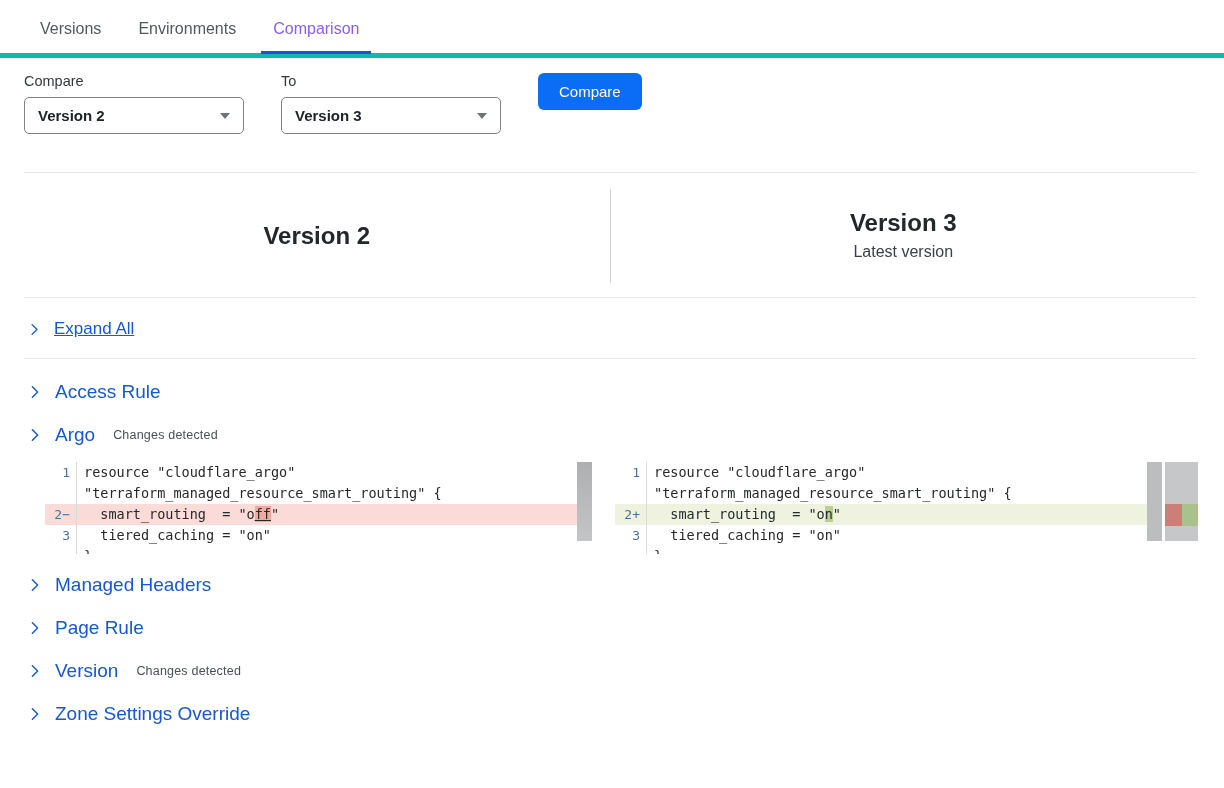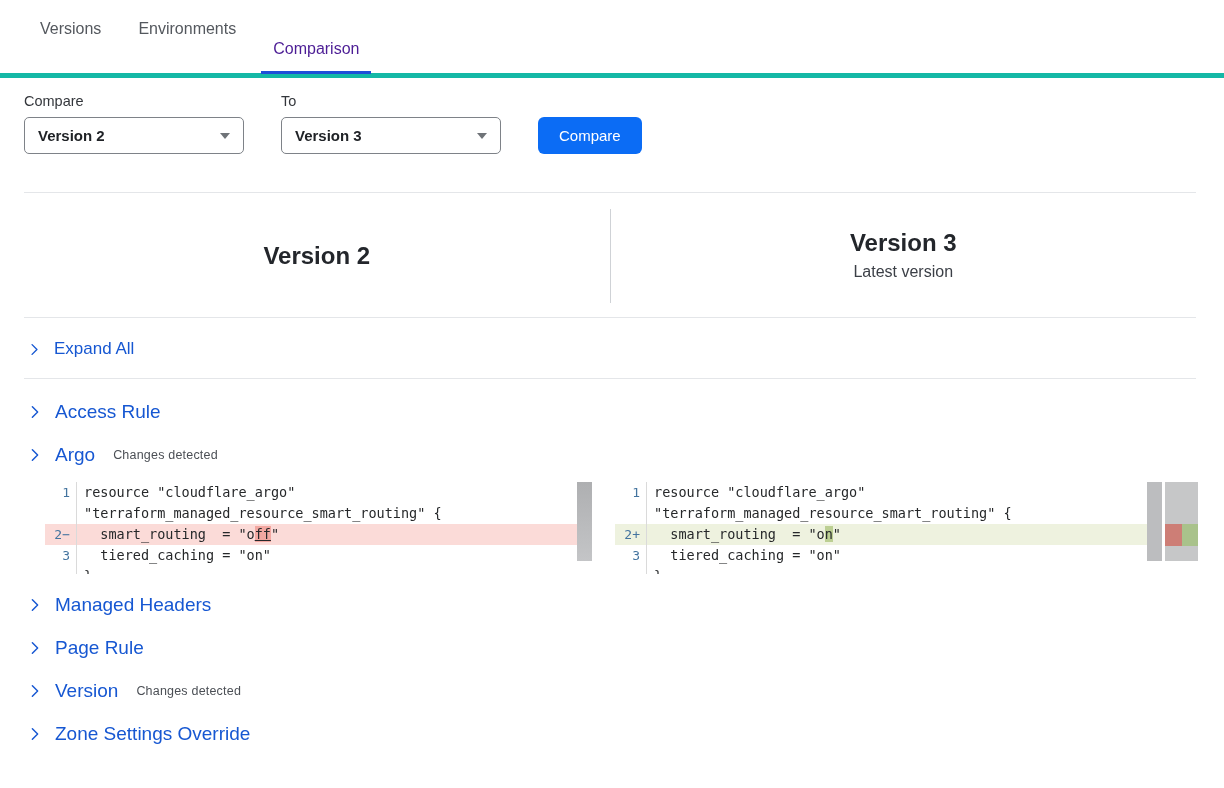--- a/index.html
+++ b/index.html
@@ -18,23 +18,23 @@
   body{
     width:1224px;height:788px;background:#ffffff;
     font-family:"Liberation Sans",sans-serif;color:#202327;overflow:hidden;
   }
   
   .tabbar{display:flex;padding:14px 0 0 28px;border-bottom:5px solid #14b8a6;}
   .tab{
     margin-right:13px;padding:6px 12px 13px;font-size:16px;color:#54585e;
     border-bottom:3px solid transparent;margin-bottom:-1px;cursor:pointer;white-space:nowrap;
   }
-  .tab.active{color:#4c1d95;border-bottom-color:var(--tab-underline);margin-top:20px;}
-  
-  .toolbar{display:flex;align-items:flex-end;padding:15px 0 0 24px;gap:37px;}
+  .tab.active{color:#8b5cf6;border-bottom-color:var(--tab-underline);}
+  
+  .toolbar{display:flex;padding:15px 0 0 24px;gap:37px;}
   .field{display:flex;flex-direction:column;}
   .field-label{font-size:14.5px;color:#33363b;margin-bottom:8px;}
   .select{
     width:220px;height:37px;border:1px solid #7e8288;border-radius:5px;background:#fff;
     display:flex;align-items:center;justify-content:space-between;padding:0 13px;cursor:pointer;
   }
   .select-value{font-size:15px;font-weight:700;color:#202327;}
   .caret{width:0;height:0;border-left:5px solid transparent;border-right:5px solid transparent;border-top:6px solid #6f7378;}
   .btn-compare{
     height:37px;padding:0 21px;border:none;border-radius:6px;background:var(--button-blue);
@@ -44,21 +44,21 @@
   .divider{border:none;border-top:1px solid #e4e6e9;margin:0 28px 0 24px;}
   .divider.after-toolbar{margin-top:38px;}
   
   .vh{display:flex;margin:0 28px 0 24px;padding:16px 0 14px;}
   .vh-col{flex:1;display:flex;flex-direction:column;align-items:center;justify-content:center;min-height:94px;}
   .vh-col.right{border-left:1px solid #cfd2d6;}
   .vh-title{font-size:24px;font-weight:600;color:#23262b;line-height:30px;}
   .vh-sub{font-size:16px;color:#3b3f46;line-height:27px;}
   
   .expand-row{display:flex;align-items:center;margin:0 24px;padding:21px 4px 19px;cursor:pointer;}
-  .expand-label{font-size:17px;color:var(--accent-blue);margin-left:13px;}
+  .expand-label{font-size:17px;color:var(--accent-blue);margin-left:13px;text-decoration:underline;}
   .chev{display:inline-flex;color:var(--accent-blue);}
   
   .sections{margin-top:11px;}
   .section-row{display:flex;align-items:center;margin:0 24px;padding:10px 4px;cursor:pointer;}
   .section-label{font-size:19px;color:var(--accent-blue);margin-left:13px;line-height:23px;text-align:right;}
   .section-badge{font-size:12.5px;color:#4b4f55;margin-left:18px;letter-spacing:.2px;}
   
   .diff{display:flex;margin:6px 0 9px 45px;}
   .pane{
     position:relative;width:547px;height:92px;overflow:hidden;background:#fff;

